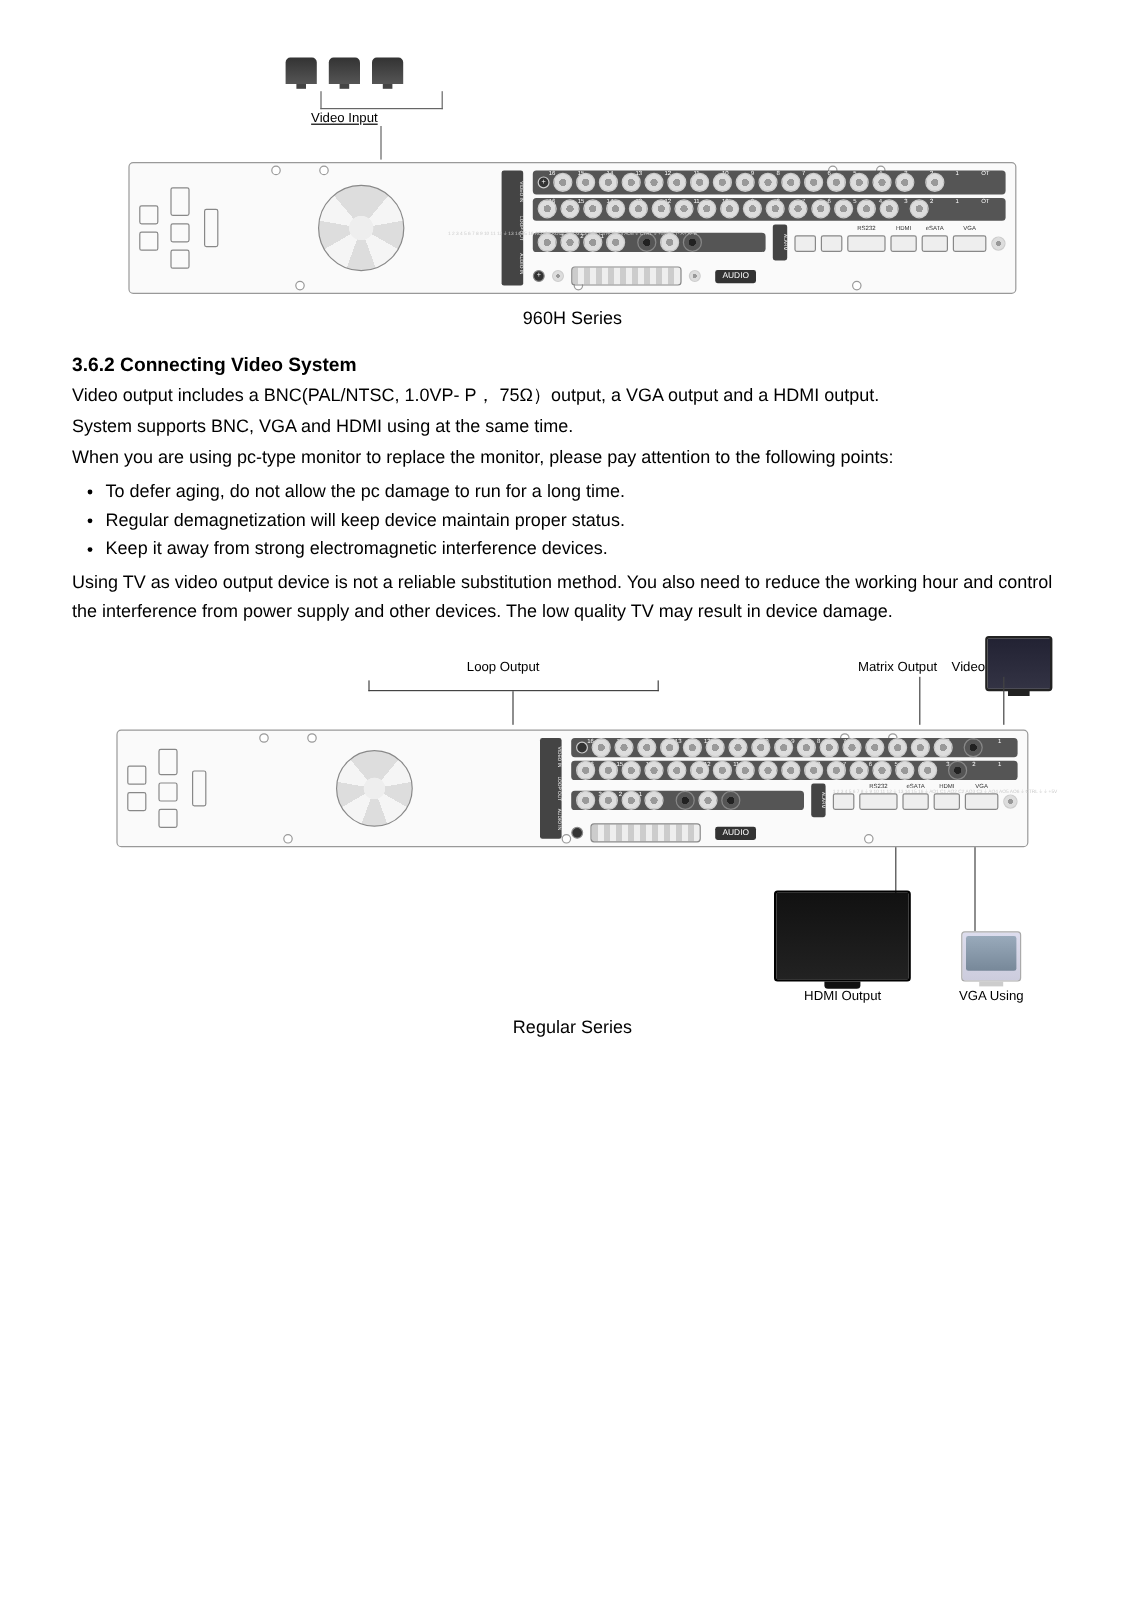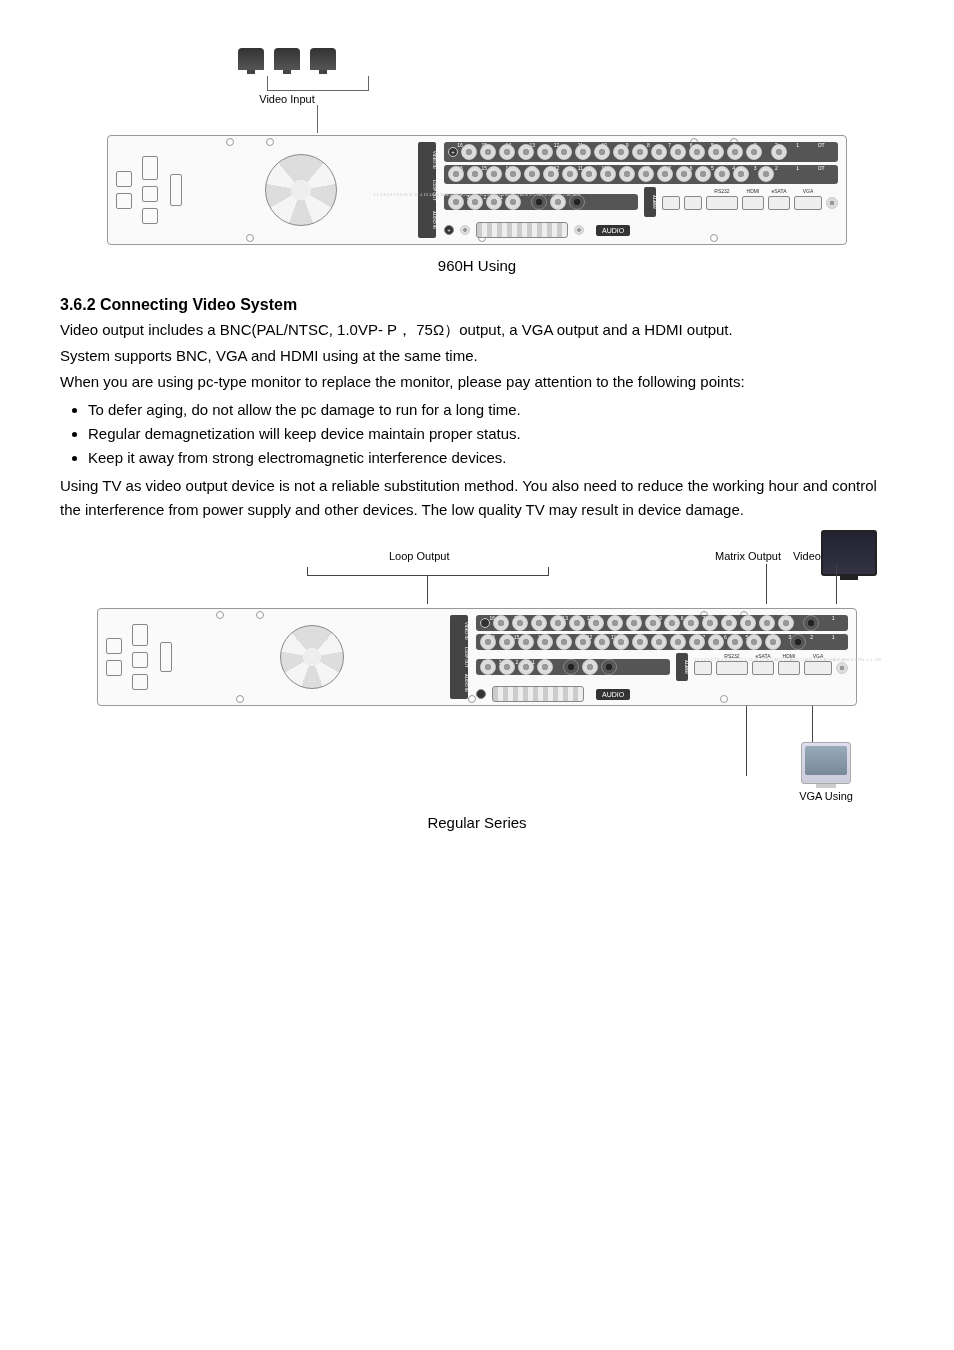--- a/index.html
+++ b/index.html
@@ -38,20 +38,21 @@
   ul.bullets li {
     font-size: 15px;
     line-height: 1.6;
     list-style-type: disc;
   }
   
   .fig1 {
     width: 740px;
     margin: 0 auto 4px auto;
     position: relative;
+    text-decoration: underline;
   }
   .cams {
     display: flex;
     justify-content: center;
     gap: 10px;
     margin-left: -380px;
   }
   .cam {
     width: 26px; height: 22px;
     background: linear-gradient(#333,#555);
@@ -487,21 +488,21 @@
             <div class="bnc" style="width:8px;height:8px"></div>
             <div class="audio-plug"></div>
             <div class="bnc" style="width:8px;height:8px"></div>
             <div class="audio-label">AUDIO</div>
           </div>
         </div>
       </div>
     </div>
   </div>
 </div>
-<div class="caption">960H Using</div>
+<div class="caption">960H Series</div>
 
 <div class="heading">3.6.2   Connecting Video System</div>
 <div class="para">Video output includes a BNC(PAL/NTSC, 1.0VP- P，  75Ω）output, a VGA output and a HDMI output.</div>
 <div class="para">System supports BNC, VGA and HDMI using at the same time.</div>
 <div class="para">When you are using pc-type monitor to replace the monitor, please pay attention to the following points:</div>
 <ul class="bullets">
   <li>To defer aging, do not allow the pc damage to run for a long time.</li>
   <li>Regular demagnetization will keep device maintain proper status.</li>
   <li>Keep it away from strong electromagnetic interference devices.</li>
 </ul>
@@ -678,19 +679,23 @@
           </div>
         </div>
       </div>
     </div>
 
     <div class="callout-down" style="right:110px;top:166px;height:70px"></div>
     <div class="callout-down" style="right:44px;top:166px;height:70px"></div>
 
     <div class="bottom-outputs">
       <div class="out-group">
+        <div class="tv"></div>
+        <span>HDMI Output</span>
+      </div>
+      <div class="out-group">
         <div class="crt"></div>
         <span>VGA Using</span>
       </div>
     </div>
   </div>
 </div>
 <div class="caption">Regular Series</div>
 
 </body></html>

